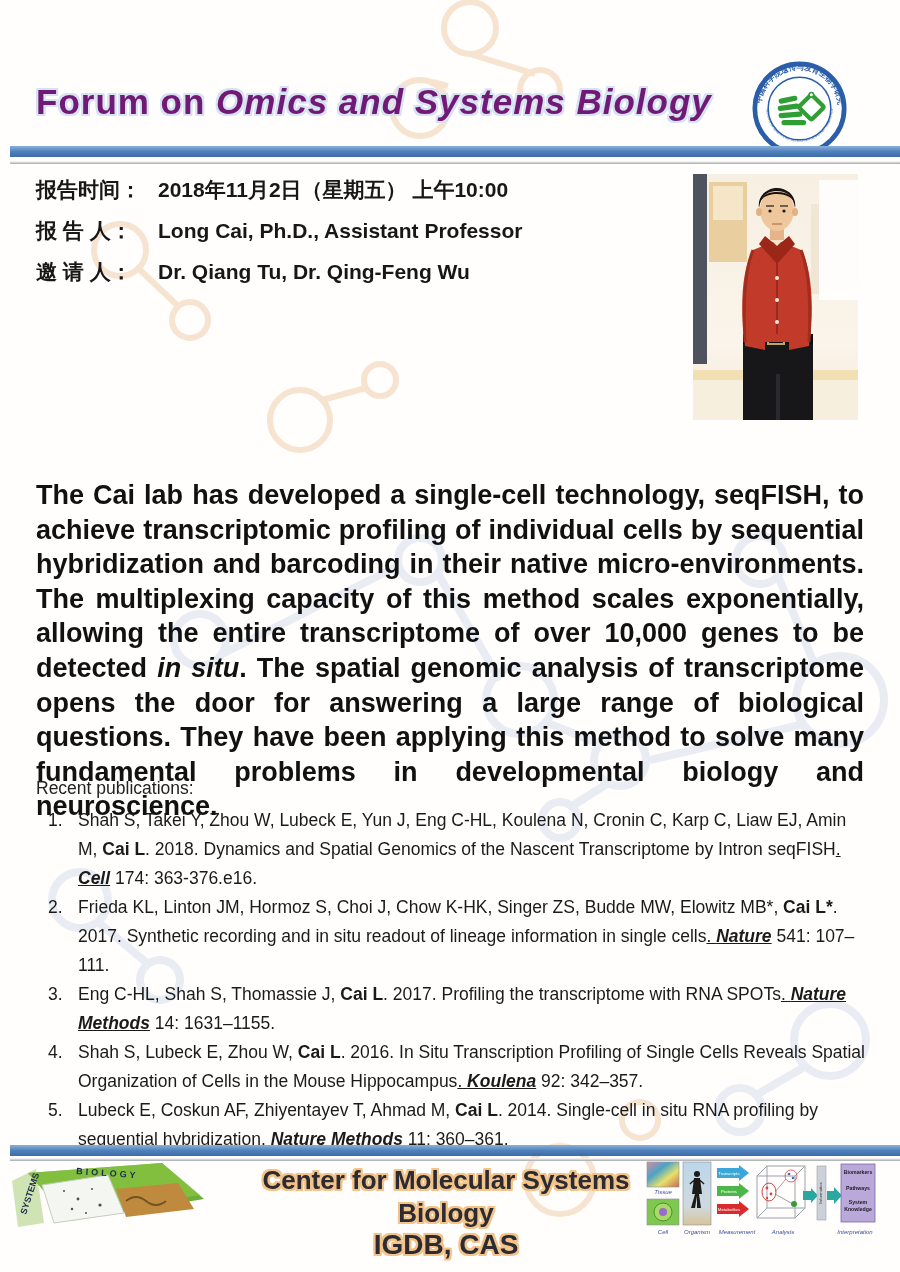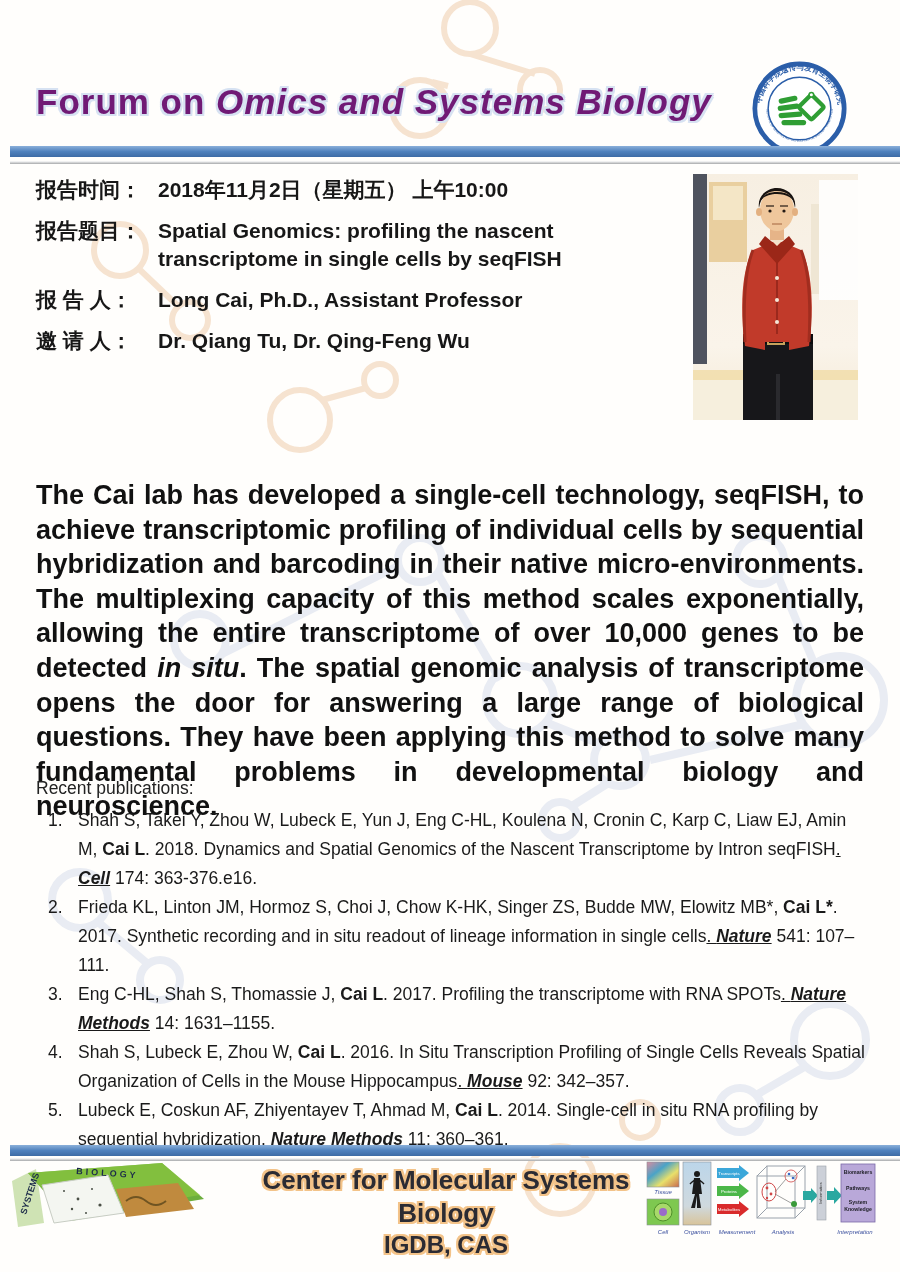--- a/index.html
+++ b/index.html
@@ -42,21 +42,21 @@
   .pub-num{position:absolute;left:12px;}
   .b{font-weight:bold;} .i{font-style:italic;} .u{text-decoration:underline;}
 
   
   .collage{left:12px;top:1161px;width:216px;height:74px;}
   .footer-title{left:236px;top:1164px;width:420px;text-align:center;font-weight:bold;color:#2b2b33;
       text-shadow:2px 2px 0 #f3c librarians;
       text-shadow:2px 2px 0 #f3c389,-2px -2px 0 #f3c389,2px -2px 0 #f3c389,-2px 2px 0 #f3c389,
                   0 2px 0 #f3c389,0 -2px 0 #f3c389,2px 0 0 #f3c389,-2px 0 0 #f3c389;}
   .footer-title .l1{font-size:26px;line-height:33px;}
-  .footer-title .l2{font-size:24px;line-height:30px;}
+  .footer-title .l2{font-size:28px;line-height:30px;}
   .diagram{left:645px;top:1160px;width:232px;height:80px;}
 </style>
 </head>
 <body>
 
 <div class="page">
 
   <svg class="bg-decor" width="900" height="1272" viewBox="0 0 900 1272">
     <g fill="none" stroke="#f6e3d0" stroke-width="6">
       <circle cx="470" cy="28" r="26"></circle>
@@ -120,27 +120,20 @@
   </svg>
 
   <div class="z bar bar1"></div>
   <div class="z rule rule1"></div>
 
   <div class="z details">
       <div class="detail-row">
         <div class="detail-label">报告时间：</div>
         <div class="detail-value">
           <div>2018年11月2日（星期五） 上午10:00</div>
-        </div>
-      </div>
-      <div class="detail-row">
-        <div class="detail-label">报告题目：</div>
-        <div class="detail-value">
-          <div>Spatial Genomics: profiling the nascent</div>
-          <div>transcriptome in single cells by seqFISH</div>
         </div>
       </div>
       <div class="detail-row">
         <div class="detail-label">报 告 人：</div>
         <div class="detail-value">
           <div>Long Cai, Ph.D., Assistant Professor</div>
         </div>
       </div>
       <div class="detail-row">
         <div class="detail-label">邀 请 人：</div>
@@ -195,21 +188,21 @@
     </g>
   </svg>
 
   <div class="z abstract"><span class="">The Cai lab has developed a single-cell technology, seqFISH, to achieve transcriptomic profiling of individual cells by sequential hybridization and barcoding in their native micro-environments. The multiplexing capacity of this method scales exponentially, allowing the entire transcriptome of over 10,000 genes to be detected </span><span class="i">in situ</span><span class="">. The spatial genomic analysis of transcriptome opens the door for answering a large range of biological questions. They have been applying this method to solve many fundamental problems in developmental biology and neuroscience.</span></div>
 
   <div class="z pub-heading">Recent publications:</div>
   <div class="z pubs">
       <div class="pub-item"><span class="pub-num">1.</span><span><span class="">Shah S, Takei Y, Zhou W, Lubeck E, Yun J, Eng C-HL, Koulena N, Cronin C, Karp C, Liaw EJ, Amin M, </span><span class="b">Cai L</span><span class="">. 2018. Dynamics and Spatial Genomics of the Nascent Transcriptome by Intron seqFISH</span><span class="u">. </span><span class="b i u">Cell</span><span class=""> 174: 363-376.e16.</span></span></div>
       <div class="pub-item"><span class="pub-num">2.</span><span><span class="">Frieda KL, Linton JM, Hormoz S, Choi J, Chow K-HK, Singer ZS, Budde MW, Elowitz MB*, </span><span class="b">Cai L*</span><span class="">. 2017. Synthetic recording and in situ readout of lineage information in single cells</span><span class="u">. </span><span class="b i u">Nature</span><span class=""> 541: 107–111.</span></span></div>
       <div class="pub-item"><span class="pub-num">3.</span><span><span class="">Eng C-HL, Shah S, Thomassie J, </span><span class="b">Cai L</span><span class="">. 2017. Profiling the transcriptome with RNA SPOTs</span><span class="u">. </span><span class="b i u">Nature Methods</span><span class=""> 14: 1631–1155.</span></span></div>
-      <div class="pub-item"><span class="pub-num">4.</span><span><span class="">Shah S, Lubeck E, Zhou W, </span><span class="b">Cai L</span><span class="">. 2016. In Situ Transcription Profiling of Single Cells Reveals Spatial Organization of Cells in the Mouse Hippocampus</span><span class="u">. </span><span class="b i u">Mouse</span><span class=""> 92: 342–357.</span></span></div>
+      <div class="pub-item"><span class="pub-num">4.</span><span><span class="">Shah S, Lubeck E, Zhou W, </span><span class="b">Cai L</span><span class="">. 2016. In Situ Transcription Profiling of Single Cells Reveals Spatial Organization of Cells in the Mouse Hippocampus</span><span class="u">. </span><span class="b i u">Koulena</span><span class=""> 92: 342–357.</span></span></div>
       <div class="pub-item"><span class="pub-num">5.</span><span><span class="">Lubeck E, Coskun AF, Zhiyentayev T, Ahmad M, </span><span class="b">Cai L</span><span class="">. 2014. Single-cell in situ RNA profiling by sequential hybridization</span><span class="u">. </span><span class="b i u">Nature Methods</span><span class=""> 11: 360–361.</span></span></div>
     </div>
 
   <div class="z bar bar2"></div>
   <div class="z rule rule2"></div>
 
   <svg class="z collage" viewBox="0 0 216 74">
     <polygon points="0,20 24,8 32,62 6,66" fill="#cfe3b4"></polygon>
     <polygon points="16,12 150,2 192,38 58,60" fill="#6cae3d"></polygon>
     <polygon points="16,12 150,2 188,34 56,56" fill="#8cc63f" opacity="0.7"></polygon>

